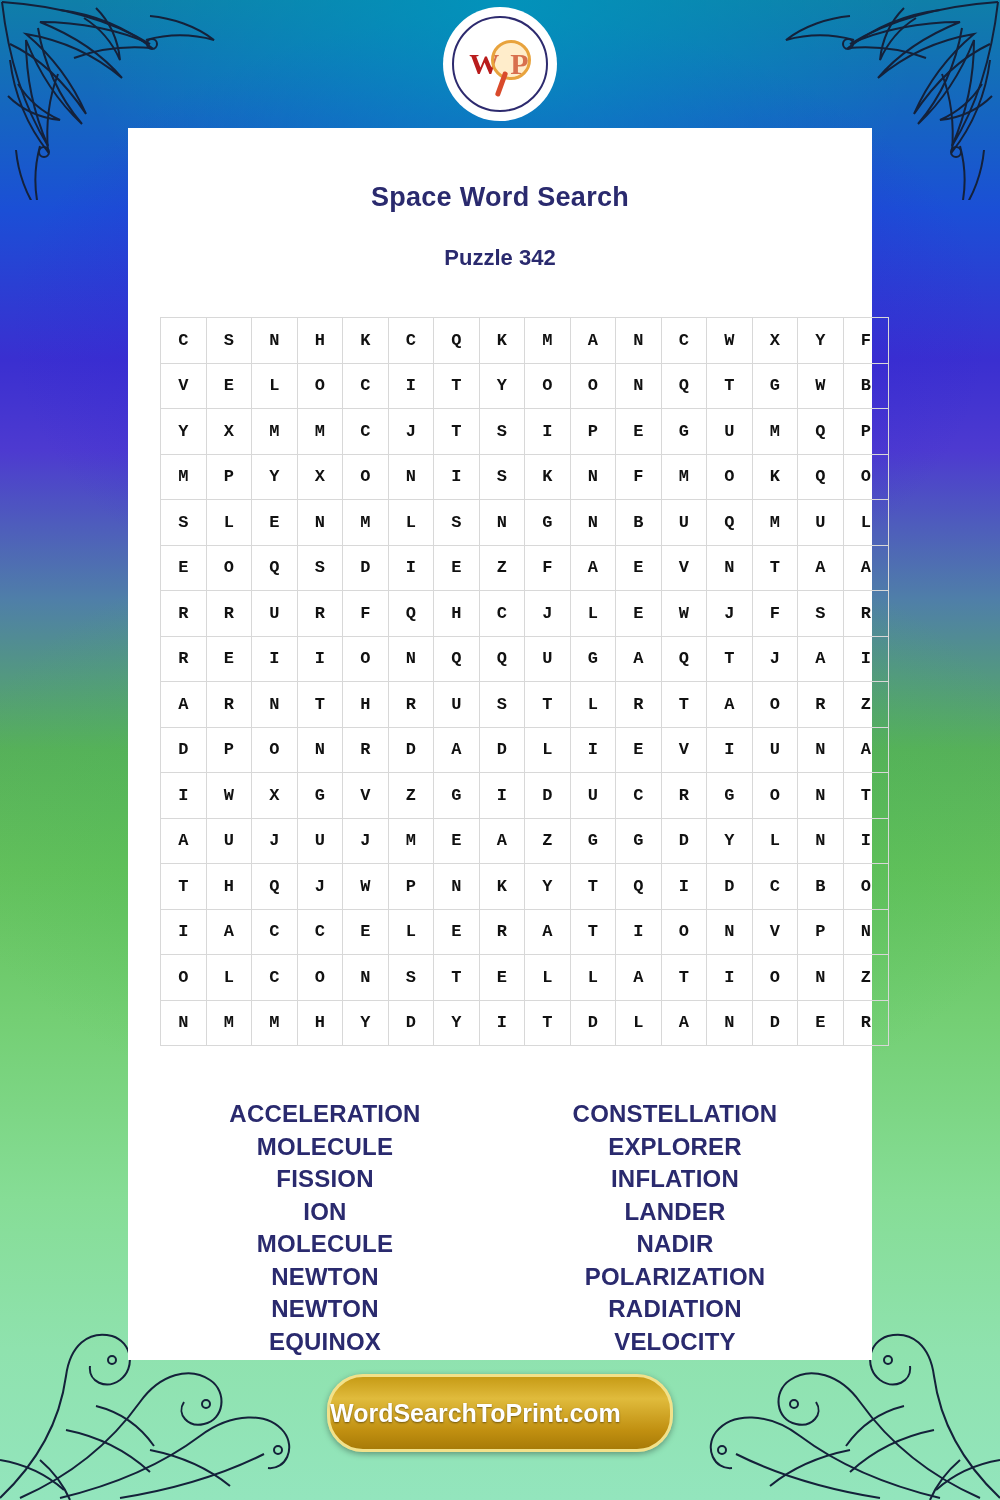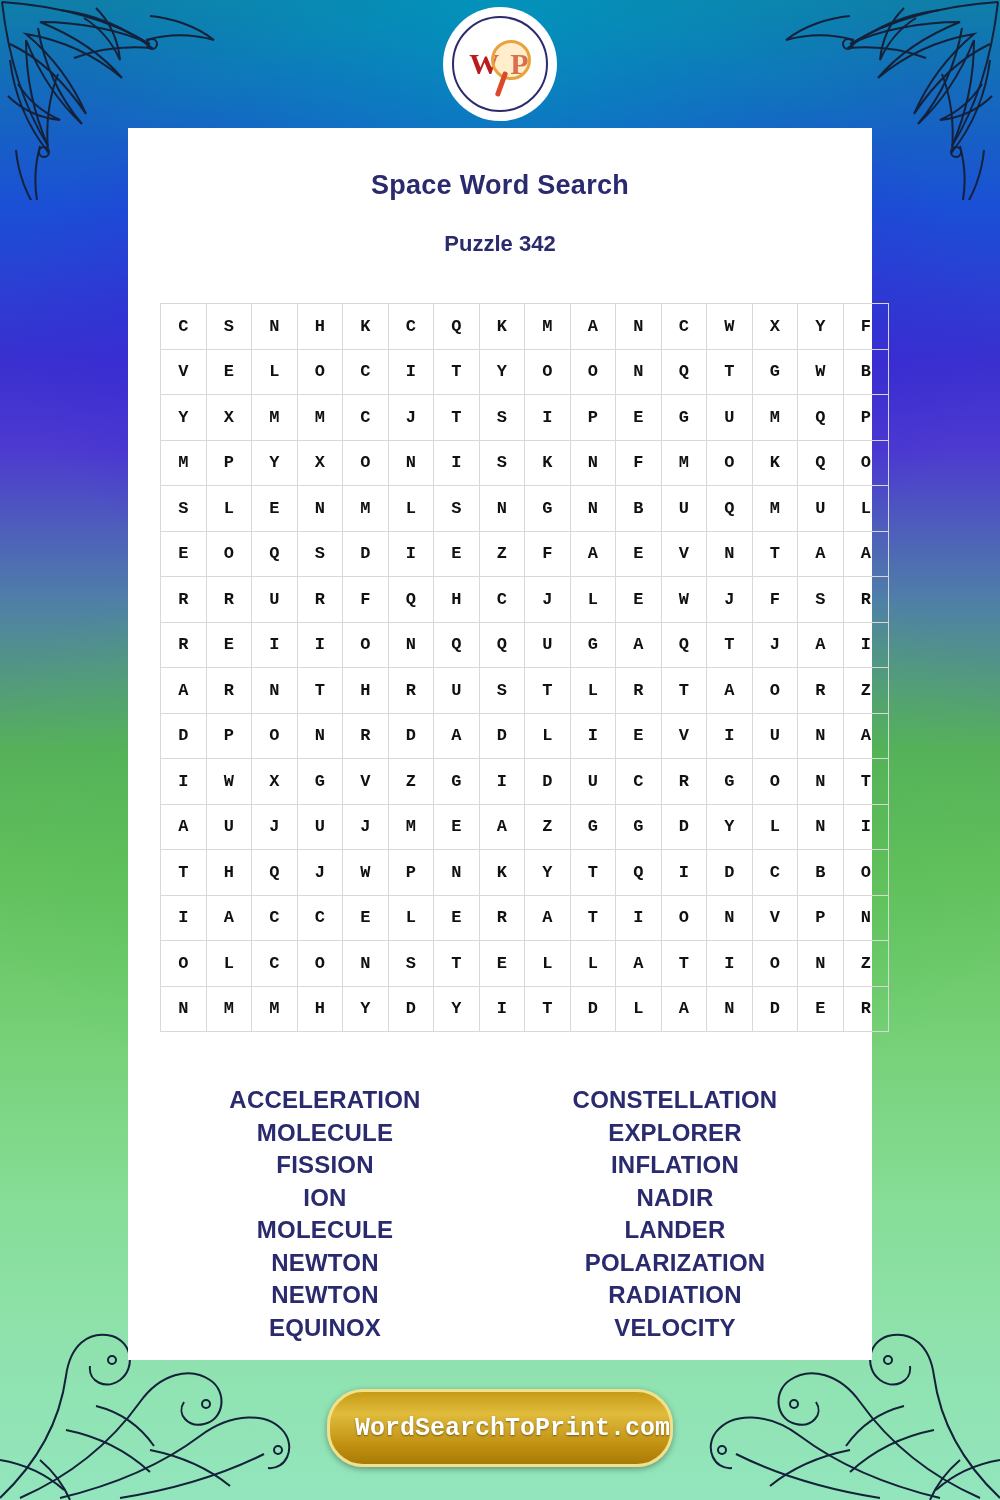--- a/index.html
+++ b/index.html
@@ -119,21 +119,21 @@
     position: absolute;
     left: 128px;
     top: 128px;
     width: 744px;
     height: 1232px;
     background: #ffffff;
     z-index: 3;
   }
 
   #title {
-    margin: 4px;
+    margin: 16px;
     padding-top: 38px;
     text-align: center;
     font-size: 27px;
     font-weight: bold;
     color: #2a2a6e;
     letter-spacing: .3px;
   }
   #subtitle {
     margin: 14px;
     padding-top: 16px;
@@ -182,32 +182,31 @@
     color: #2a2a6e;
     line-height: 32.5px;
     letter-spacing: .2px;
   }
 
   
   #footer-badge {
     position: absolute;
     left: 50%;
     transform: translateX(-50%);
-    bottom: 33px;
+    bottom: 48px;
     width: 340px;
     height: 72px;
     border-radius: 36px;
     background: linear-gradient(to bottom, #c79b16 0%, #e0bb3c 30%, #c08f10 75%, #a87b08 100%);
     border: 3px solid #f2e18a;
     box-shadow: 0 2px 6px rgba(0,0,0,.35);
     display: flex;
     align-items: center;
-    justify-content: flex-end;
+    justify-content: flex-start;
     z-index: 6;
-    font-family: Liberation Mono, monospace;
   }
   #footer-badge span {
     font-size: 25px;
     font-weight: bold;
     color: #ffffff;
     text-shadow: 0 1px 2px rgba(0,0,0,.45);
   }
 </style>
 </head>
 <body>
@@ -601,22 +600,22 @@
           <div class="word">ION</div>
           <div class="word">MOLECULE</div>
           <div class="word">NEWTON</div>
           <div class="word">NEWTON</div>
           <div class="word">EQUINOX</div>
         </div>
       <div class="word-col" id="word-col-right">
           <div class="word">CONSTELLATION</div>
           <div class="word">EXPLORER</div>
           <div class="word">INFLATION</div>
+          <div class="word">LANDER</div>
           <div class="word">NADIR</div>
-          <div class="word">LANDER</div>
           <div class="word">POLARIZATION</div>
           <div class="word">RADIATION</div>
           <div class="word">VELOCITY</div>
         </div>
     </div>
   </div>
 
   <div id="footer-badge">
     <span>WordSearchToPrint.com</span>
   </div>

